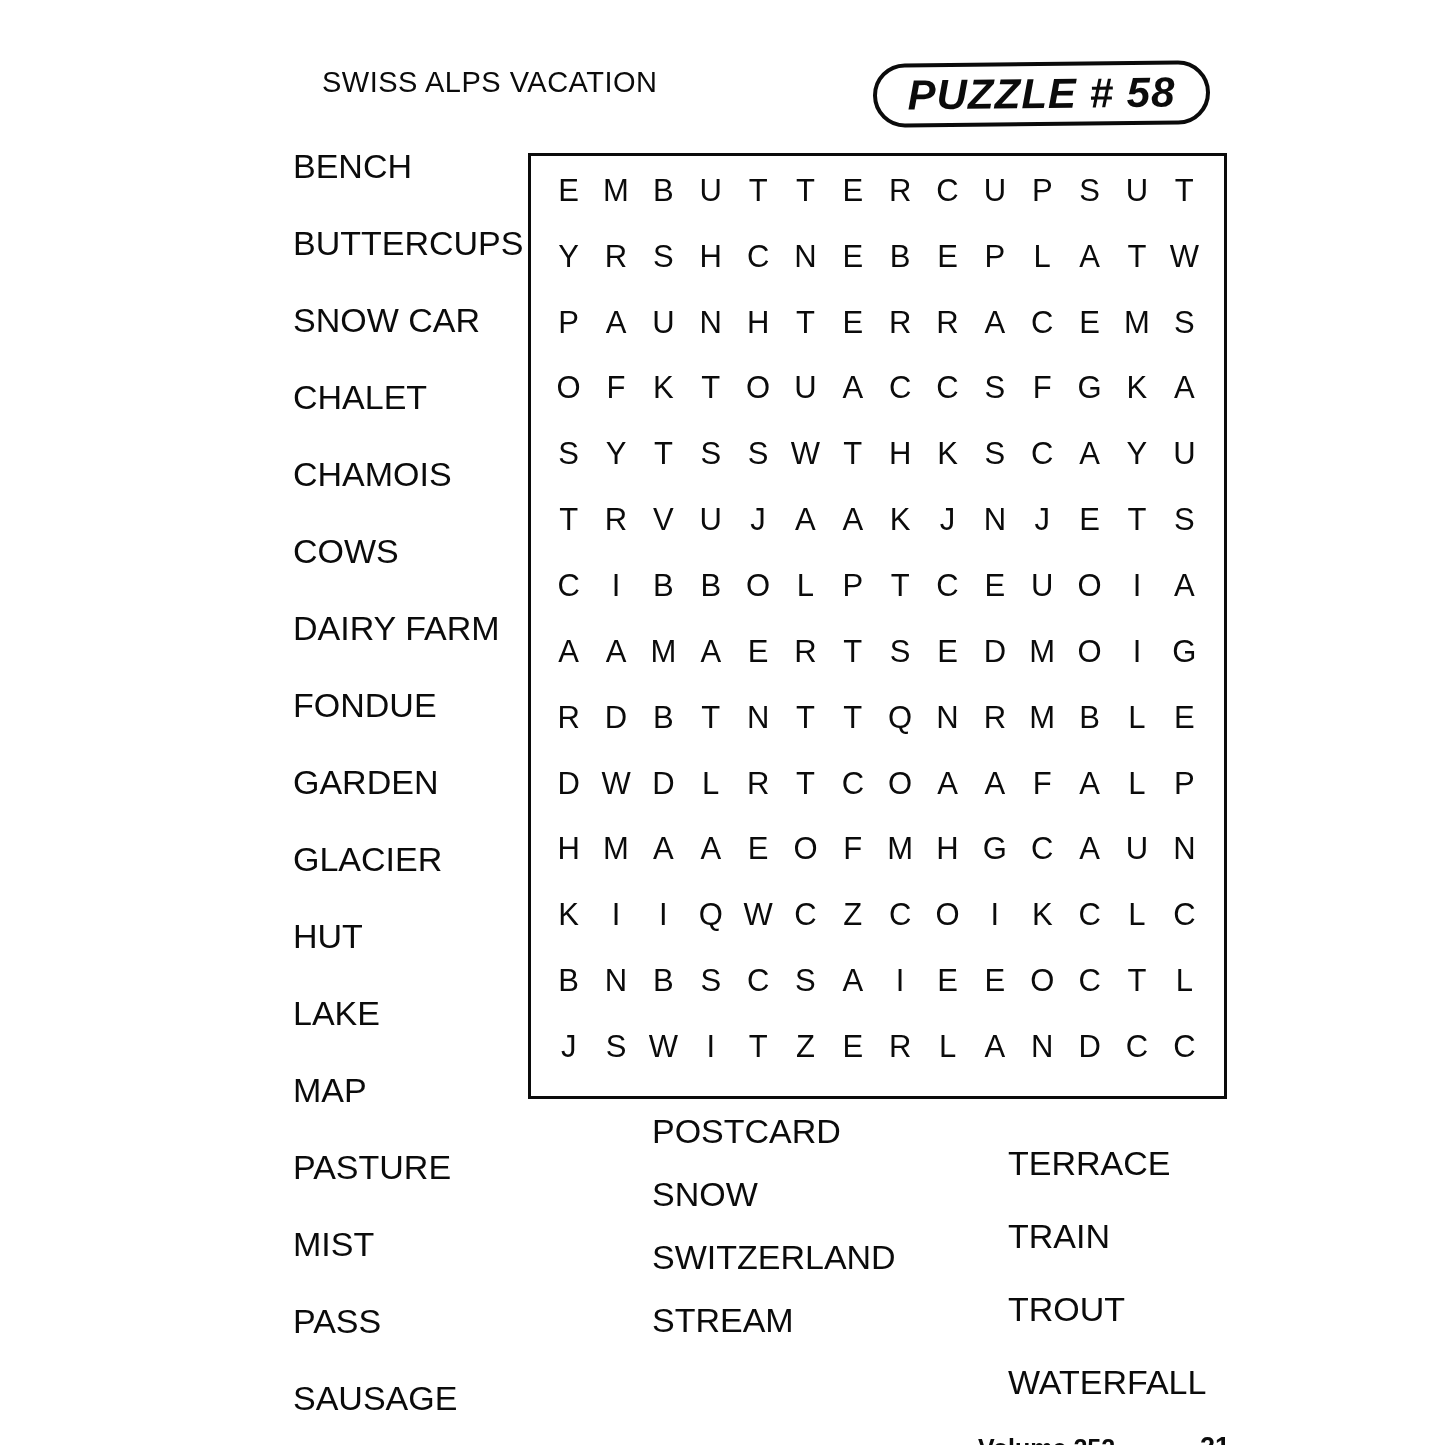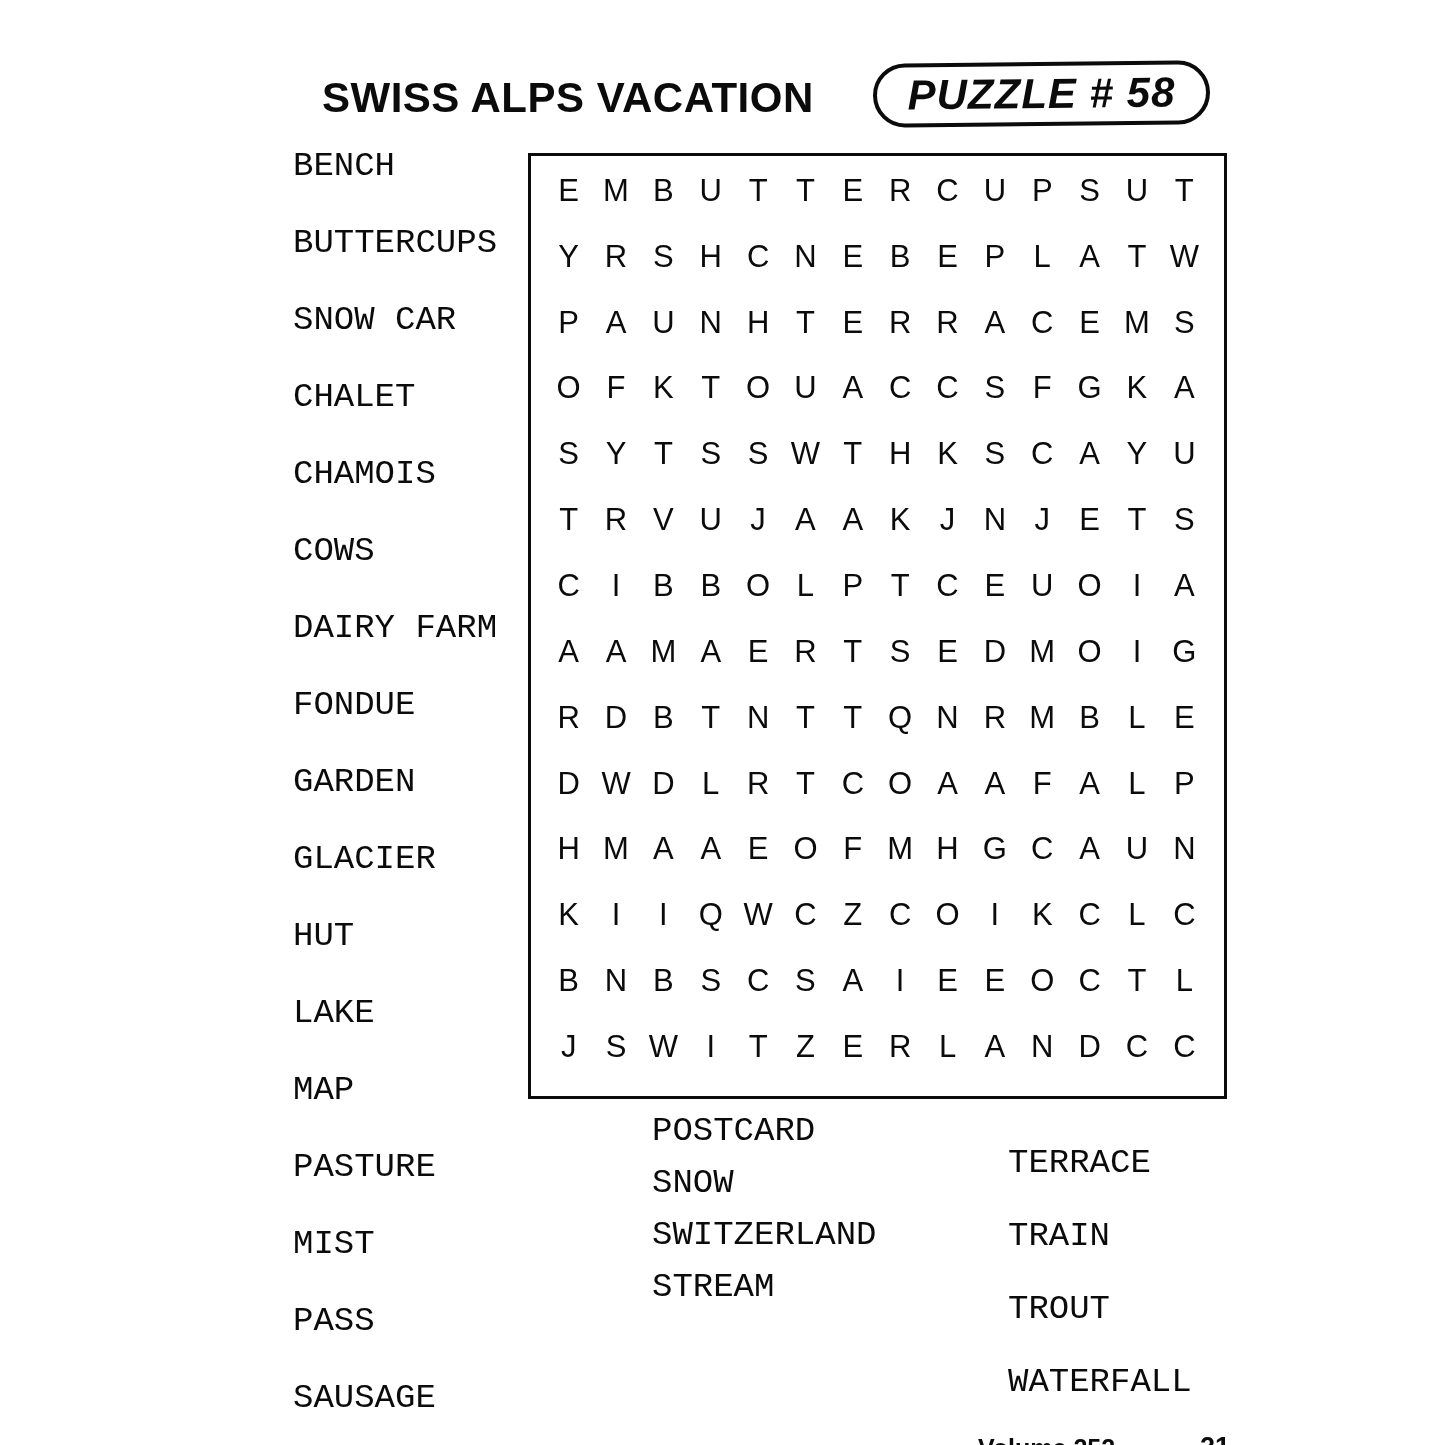--- a/index.html
+++ b/index.html
@@ -3,43 +3,43 @@
 <meta charset="utf-8">
 <style>
   html,body{margin:0;padding:0;}
   body{
     width:1445px;height:1445px;overflow:hidden;position:relative;
     background:#ffffff;color:#0b0b0b;
     font-family:"Liberation Sans", sans-serif;
     -webkit-font-smoothing:antialiased;
   }
   .page-title{
-    position:absolute;left:322px;top:74px;
-    font-size:42px;font-weight:bold;letter-spacing:0.5px;
+    position:absolute;left:322px;top:66px;
+    font-size:29px;font-weight:normal;letter-spacing:0.5px;
     white-space:nowrap;
   }
   .badge{
     position:absolute;left:873px;top:62px;width:337px;height:64px;
     border:4px solid #0b0b0b;border-radius:36px;
     display:flex;align-items:center;justify-content:center;
     box-sizing:border-box;
     transform:rotate(-0.6deg);
     background:#fff;
   }
   .badge-text{
     font-size:42px;font-weight:bold;font-style:italic;letter-spacing:1px;
     white-space:nowrap;
   }
   .word-list{
     position:absolute;display:flex;flex-direction:column;
     font-size:34px;line-height:36px;
   }
-  .word-list .word{white-space:nowrap;font-family:Liberation Mono, monospace;}
+  .word-list .word{white-space:nowrap;}
   .list-left{left:293px;top:148px;gap:41px;}
-  .list-bottom-1{left:652px;top:1113px;gap:16px;}
+  .list-bottom-1{left:652px;top:1113px;gap:27px;}
   .list-bottom-2{left:1008px;top:1145px;gap:37px;}
   .grid-box{
     position:absolute;left:528px;top:153px;width:699px;height:946px;
     box-sizing:border-box;border:3px solid #0b0b0b;
     padding:2px 16px 16px 14px;
     display:grid;
     grid-template-columns:repeat(14,1fr);
     grid-template-rows:repeat(14,1fr);
     background:#fff;
   }

